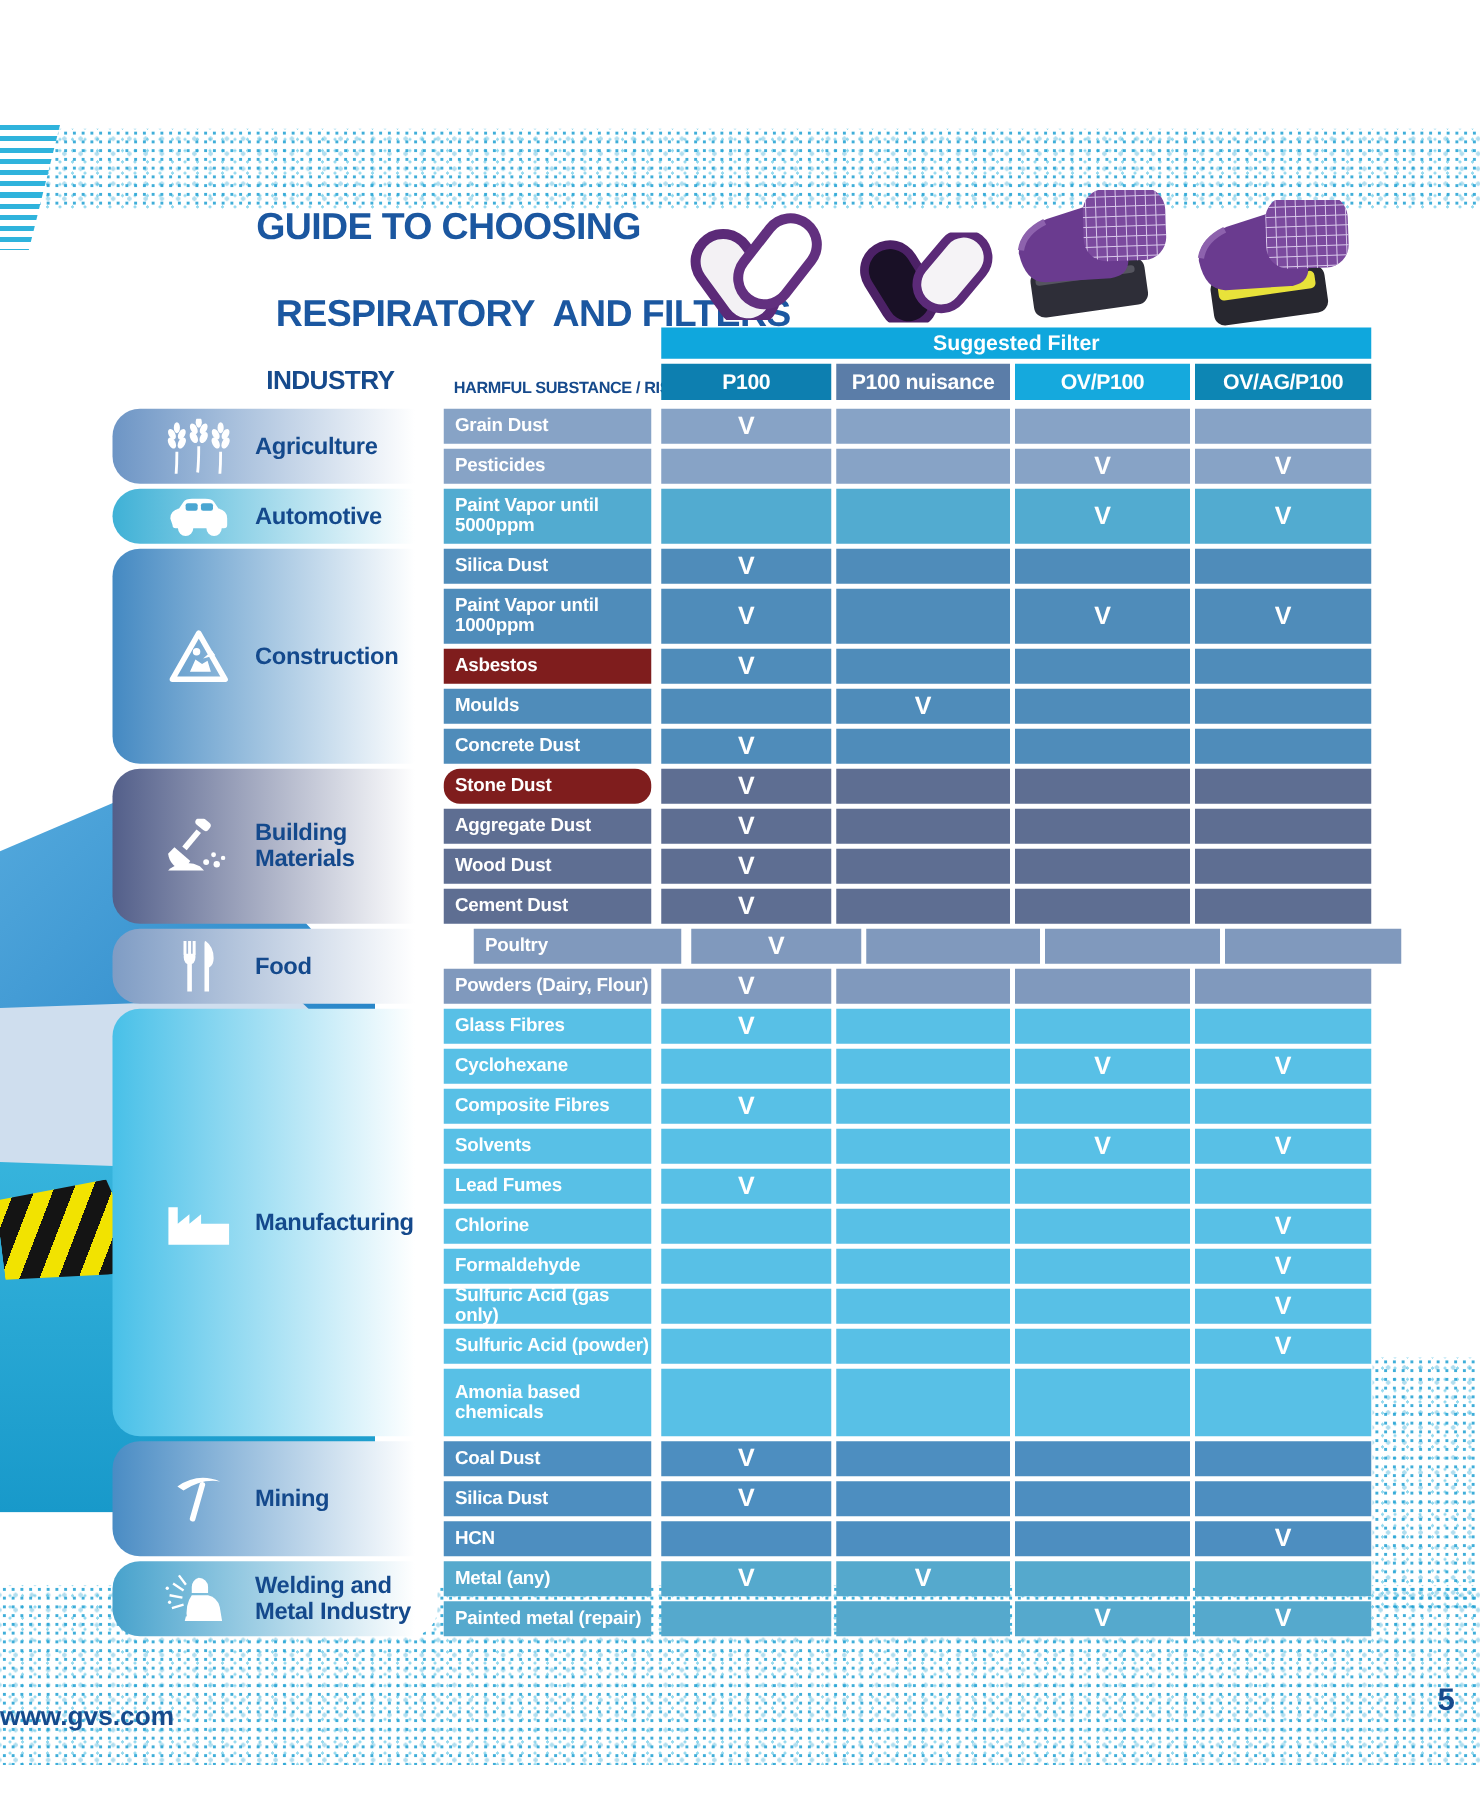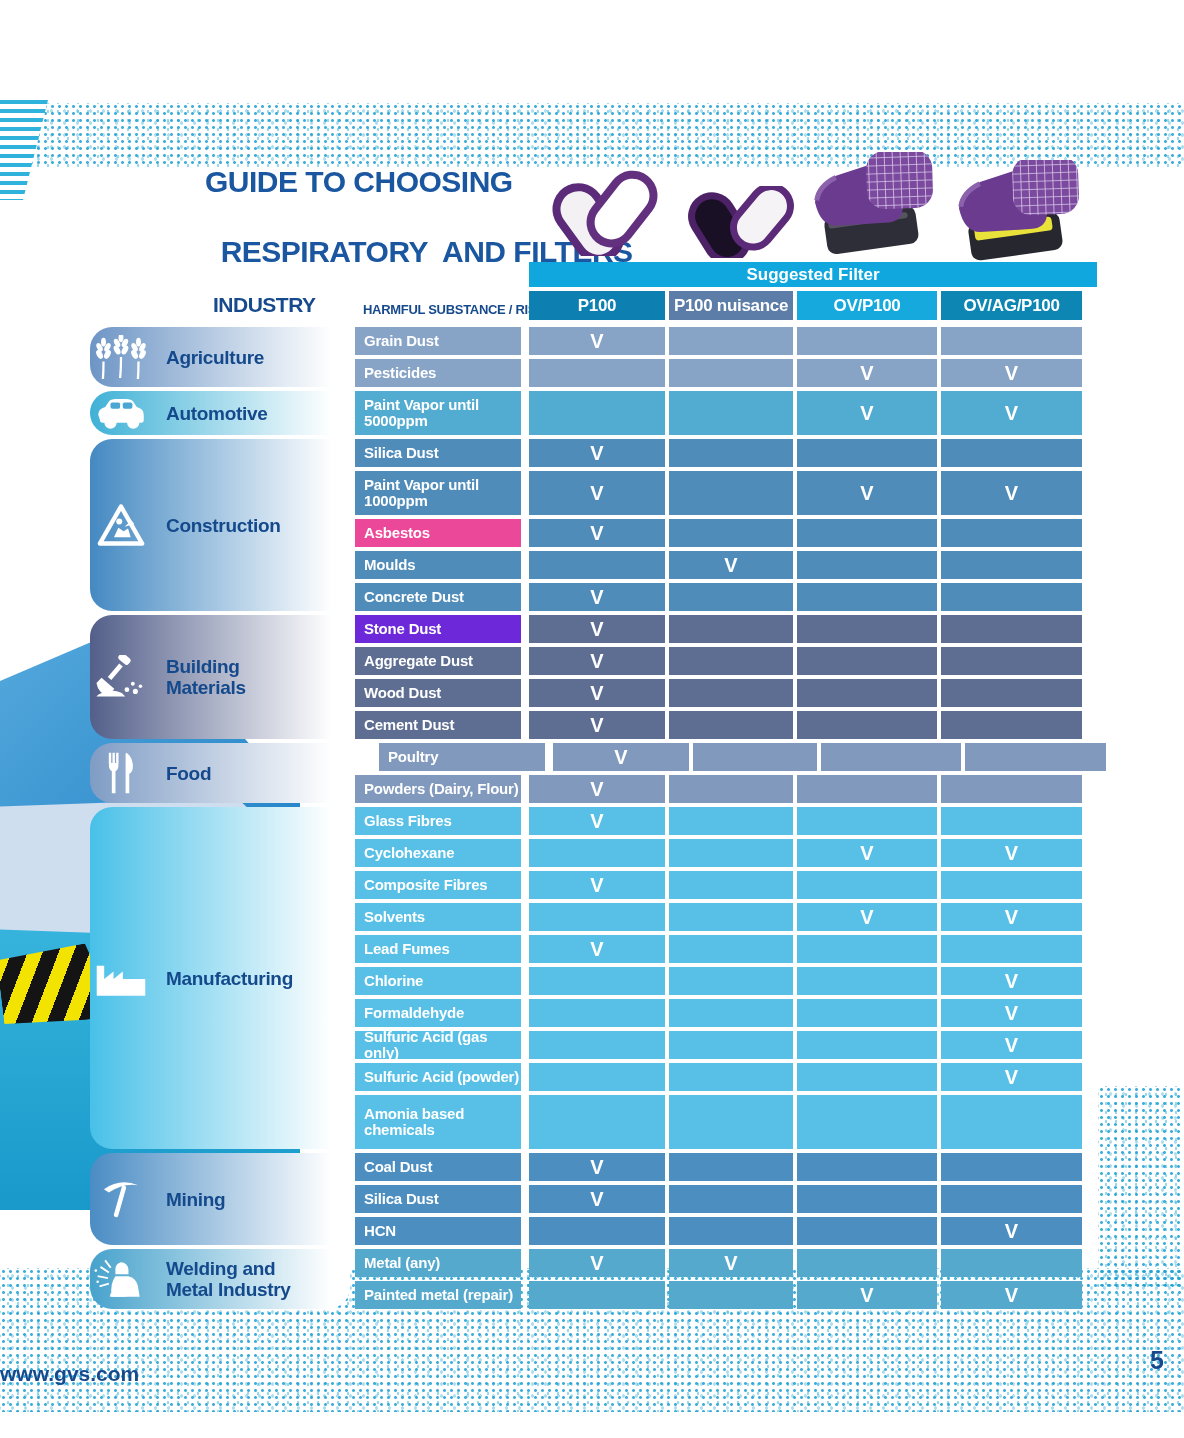--- a/index.html
+++ b/index.html
@@ -44,28 +44,28 @@
   .product{position:absolute;}
   .product svg{display:block;}
 
   
   .suggested-band{position:absolute;left:529px;top:262px;width:568px;height:25px;z-index:3;
     background:#0fa7dd;color:#fff;font-weight:bold;font-size:17px;
     display:flex;align-items:center;justify-content:center;}
   .col-headers{position:absolute;left:529px;top:291px;z-index:3;display:flex;gap:4px;}
   .col-head{height:29px;display:flex;align-items:center;justify-content:center;
     color:#fff;font-weight:bold;font-size:17px;letter-spacing:-.3px;}
-  .c0{width:136px}.c1{width:124px}.c2{width:140px}.c3{width:141px}
+  .c0{width:136px}.c1{width:139px}.c2{width:140px}.c3{width:141px}
 
   
   .matrix{position:absolute;left:90px;top:327px;z-index:3;}
   .group{display:flex;margin-bottom:4px;}
   .band{width:260px;margin-right:5px;border-radius:22px;
     background:linear-gradient(90deg,var(--bc),#ffffff 93%);
-    display:flex;align-items:center;box-sizing:border-box;gap:14px;}
+    display:flex;align-items:center;padding-left:38px;box-sizing:border-box;gap:14px;}
   .band-icon{width:62px;display:flex;align-items:center;justify-content:center;flex:0 0 62px;}
   .band-icon svg{width:56px;height:44px;}
   .band-label{color:#14498c;font-weight:bold;font-size:19px;line-height:21px;
     letter-spacing:-.3px;white-space:pre-line;}
   .g-rows{display:flex;flex-direction:column;gap:4px;flex:1;}
   .row{display:flex;height:28px;}
   .sub-cell{width:166px;box-sizing:border-box;padding-left:9px;display:flex;align-items:center;
     color:#fff;font-weight:bold;font-size:15px;line-height:16px;letter-spacing:-.2px;}
   .check-cells{display:flex;margin-left:8px;gap:4px;}
   .check-cell{display:flex;align-items:center;justify-content:center;}
@@ -321,21 +321,21 @@
   </div>
               <div class="check-cell c2" style="background: rgb(79, 140, 186);">
     <span class="check-mark">V</span>
   </div>
               <div class="check-cell c3" style="background: rgb(79, 140, 186);">
     <span class="check-mark">V</span>
   </div>
             </div>
   </div>
           <div class="row">
-    <div class="sub-cell" style="background: #ec4899;">
+    <div class="sub-cell" style="background: #7f1d1d;">
       <span>Asbestos</span>
     </div>
     <div class="check-cells">
               <div class="check-cell c0" style="background: rgb(79, 140, 186);">
     <span class="check-mark">V</span>
   </div>
               <div class="check-cell c1" style="background: rgb(79, 140, 186);">
     <span class="check-mark"></span>
   </div>
               <div class="check-cell c2" style="background: rgb(79, 140, 186);">
@@ -400,21 +400,21 @@
                 <circle cx="47" cy="43" r="3"></circle>
                 <circle cx="53" cy="37" r="2.1"></circle>
               </g>
             </svg>
           </span>
       <span class="band-label">Building
 Materials</span>
     </div>
     <div class="g-rows">
           <div class="row">
-    <div class="sub-cell" style="background: #6d28d9;">
+    <div class="sub-cell" style="background: #7f1d1d; border-radius: 13px;">
       <span>Stone Dust</span>
     </div>
     <div class="check-cells">
               <div class="check-cell c0" style="background: rgb(94, 110, 146);">
     <span class="check-mark">V</span>
   </div>
               <div class="check-cell c1" style="background: rgb(94, 110, 146);">
     <span class="check-mark"></span>
   </div>
               <div class="check-cell c2" style="background: rgb(94, 110, 146);">

